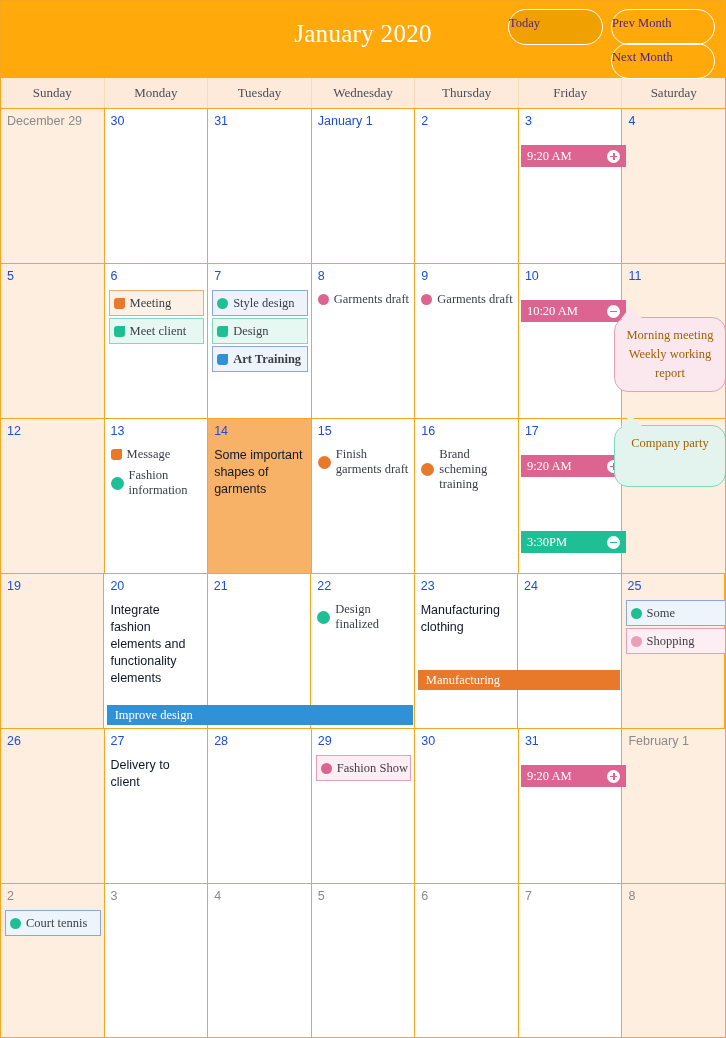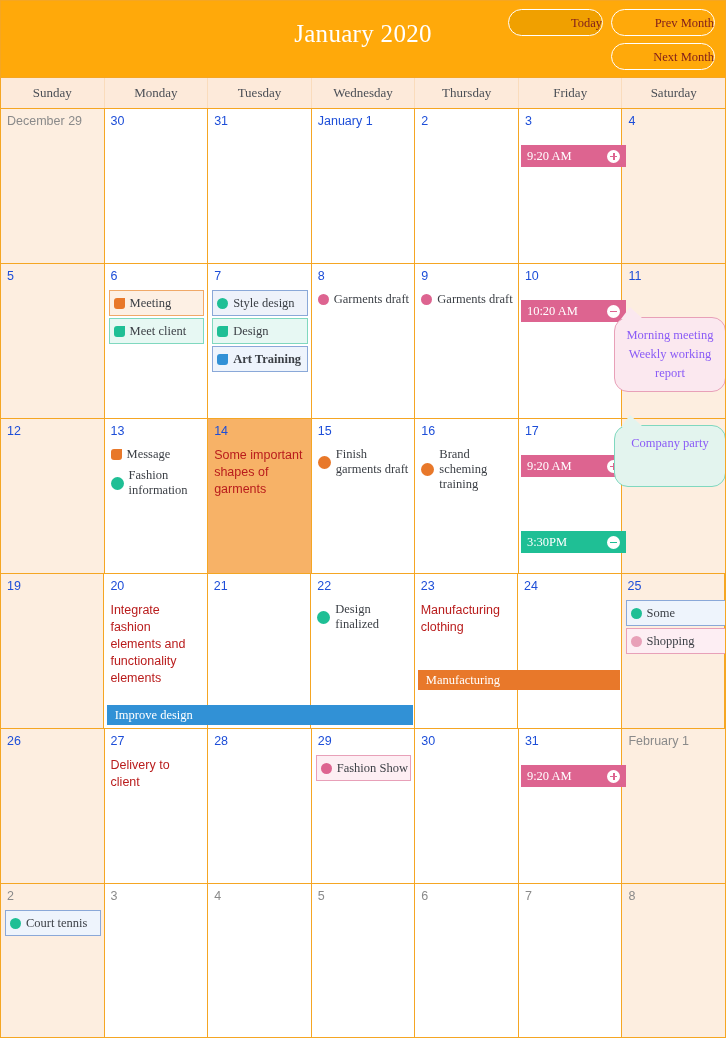--- a/index.html
+++ b/index.html
@@ -45,26 +45,26 @@
     right: 8px;
     top: 8px;
     width: 214px;
     height: 62px;
   }
   .pill {
     position: absolute;
     box-sizing: border-box;
     border: 1px solid #ffffff;
     border-radius: 20px;
-    color: #7f1d1d;
-    font-size: 12.5px;
-    font-family: "Liberation Serif", serif;
-    text-align: right;
+    color: #4c1d95;
+    font-size: 12.5px;
+    font-family: "Liberation Serif", serif;
+    text-align: left;
     line-height: 26px;
-    height: 27px;
+    height: 36px;
     cursor: pointer;
     background: transparent;
   }
   .pill-today { left: 5px; top: 0; width: 95px; background: #f0a000; }
   .pill-prev  { left: 108px; top: 0; width: 104px; }
   .pill-next  { left: 108px; top: 34px; width: 104px; }
 
   
   .weekhead {
     display: flex;
@@ -126,21 +126,21 @@
     left: 0;
     right: 0;
     top: 24px;
     bottom: 0;
   }
 
   
   .note {
     font-family: "Liberation Sans", sans-serif;
     font-size: 12.5px;
-    color: #b91c1c;
+    color: #0f172a;
     line-height: 17px;
     padding: 4px 6px 0 6px;
   }
 
   
   .chip {
     position: relative;
     display: flex;
     align-items: center;
     box-sizing: border-box;
@@ -247,21 +247,21 @@
   
   .callout {
     position: absolute;
     box-sizing: border-box;
     border-radius: 14px;
     padding: 8px 10px;
     text-align: center;
     font-size: 12.5px;
     font-family: "Liberation Serif", serif;
     line-height: 19px;
-    color: #8b5cf6;
+    color: #a16207;
     z-index: 8;
   }
   .callout .tail {
     position: absolute;
     width: 0; height: 0;
   }
 </style>
 </head>
 <body>
 

